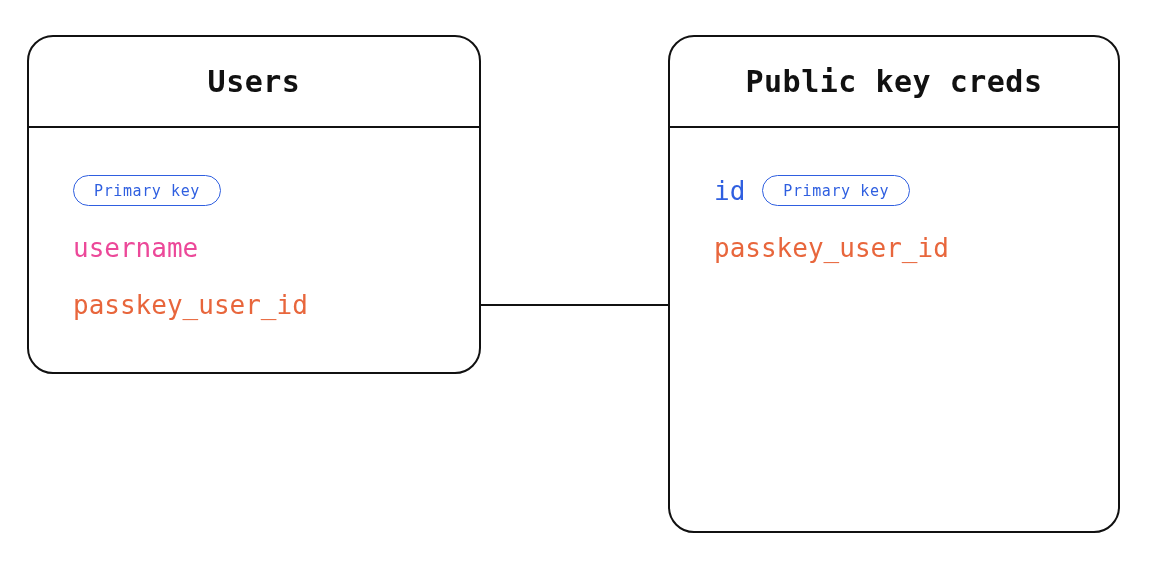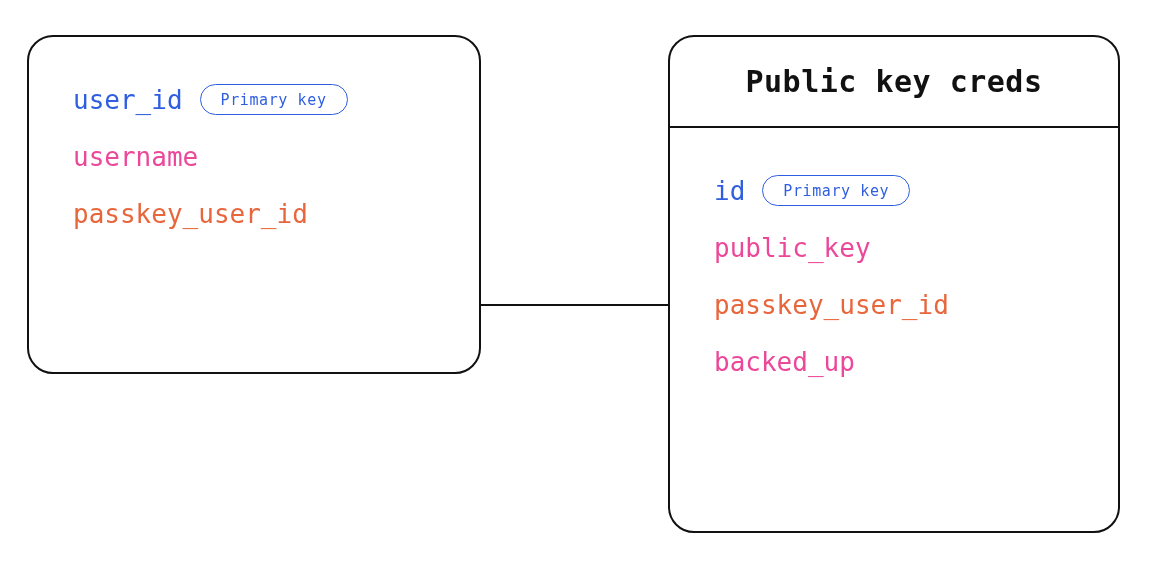--- a/index.html
+++ b/index.html
@@ -95,47 +95,43 @@
     background: #111111;
     height: 2px;
   }
 </style>
 </head>
 <body>
 
 <div id="canvas">
 
 <div class="entity" style="left: 27px; top: 35px; width: 454px; height: 339px;">
+      <div class="entity-header">
+        <div class="entity-title">Users</div>
+      </div>
       <div class="entity-body">
         <div class="field-row">
-          <span class="field-name pk">user_id</span>
           <span class="pk-badge">Primary key</span>
         </div>
         <div class="field-row">
           <span class="field-name">username</span>
         </div>
         <div class="field-row">
           <span class="field-name fk">passkey_user_id</span>
         </div>
       </div>
     </div>
     <div class="entity" style="left: 668px; top: 35px; width: 452px; height: 498px; text-align: center;">
       <div class="entity-header">
         <div class="entity-title">Public key creds</div>
       </div>
       <div class="entity-body">
         <div class="field-row">
           <span class="field-name pk">id</span>
           <span class="pk-badge">Primary key</span>
         </div>
         <div class="field-row">
-          <span class="field-name">public_key</span>
-        </div>
-        <div class="field-row">
           <span class="field-name fk">passkey_user_id</span>
-        </div>
-        <div class="field-row">
-          <span class="field-name">backed_up</span>
         </div>
       </div>
     </div>
     <div class="connector" style="left: 481px; top: 304px; width: 187px;"></div>
   </div>
 
 </body></html>

